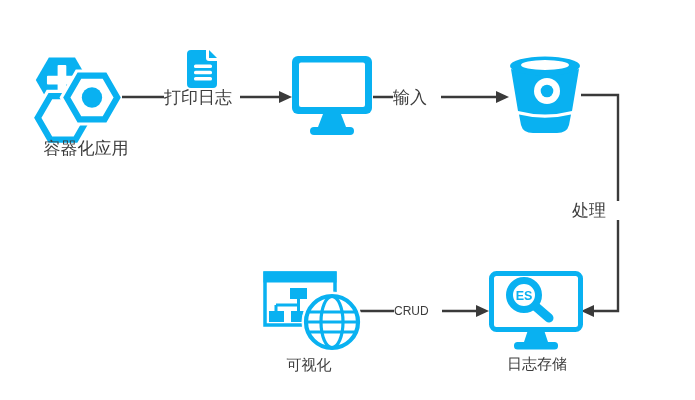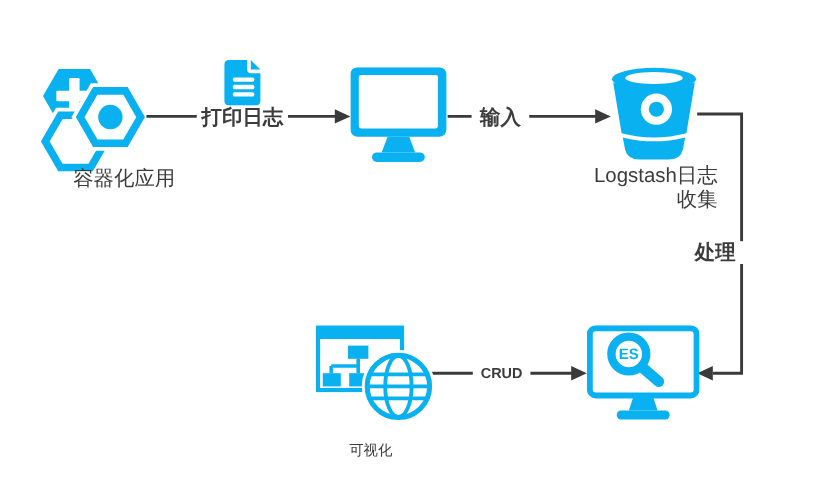--- a/index.html
+++ b/index.html
@@ -9,23 +9,23 @@
     --bg:#ffffff;
   }
   html,body{margin:0;padding:0;}
   body{background:var(--bg);font-family:"Liberation Sans","DejaVu Sans",sans-serif;}
   .canvas{position:relative;width:695px;height:400px;background:var(--bg);overflow:hidden;}
   .edges{position:absolute;left:0;top:0;z-index:1;}
   .edge{stroke:var(--line);stroke-width:2.4;fill:none;}
   .ah{fill:var(--line);stroke:none;}
   .icon{position:absolute;z-index:2;}
   .lbl{position:absolute;z-index:3;color:var(--text);text-align:center;}
-  .nlbl{font-size:17px;line-height:20px;text-align:right;}
-  .nlbl-sm{font-size:12px;line-height:18px;margin-top:10px;}
-  .elbl{position:absolute;z-index:4;color:var(--text);text-align:center;background:var(--bg);font-size:17px;font-weight:bold;}
+  .nlbl{font-size:17px;line-height:20px;}
+  .nlbl-sm{font-size:15px;line-height:18px;}
+  .elbl{position:absolute;z-index:4;color:var(--text);text-align:left;background:var(--bg);font-size:17px;}
   .ic-fill{fill:var(--accent);}
   .ic-white{fill:#ffffff;}
   .ic-stroke{stroke:var(--accent);fill:none;}
   .ic-stroke-wfill{stroke:var(--accent);fill:#ffffff;}
   .sep{stroke:#ffffff;fill:#ffffff;}
   .es-txt{fill:var(--accent);font-family:"Liberation Sans",sans-serif;font-weight:bold;font-size:12.5px;}
 </style>
 </head>
 <body>
 
@@ -76,21 +76,20 @@
   <div class="elbl" style="left:393px;top:88px;width:48px;height:19px;line-height:19px">输入</div>
 
   <svg class="icon" style="left:508px;top:56px" width="74" height="80" viewBox="0 0 74 80">
     <path class="ic-fill" d="M3,13 Q37,23 71,13 L64,55 Q37,62 10,55 Z"></path>
     <ellipse class="ic-fill" cx="37" cy="10" rx="35" ry="9.5"></ellipse>
     <ellipse class="ic-white" cx="37" cy="9" rx="24" ry="5"></ellipse>
     <circle class="ic-white" cx="39" cy="35" r="13"></circle>
     <circle class="ic-fill" cx="39" cy="35" r="6.3"></circle>
     <path class="ic-fill" d="M11,58.5 Q37,65 63,58.5 L61,69 Q59,77 49,77 H25 Q15,77 13,69 Z"></path>
   </svg>
-  <div class="lbl nlbl" style="left:482px;top:137px;width:116px">Logstash日志收集</div>
 
   <div class="elbl" style="left:572px;top:201px;width:48px;height:19px;line-height:19px">处理</div>
 
   <svg class="icon" style="left:263px;top:271px" width="100" height="90" viewBox="0 0 100 90">
     <rect class="ic-stroke-wfill" x="2" y="2" width="70" height="52" stroke-width="3.5"></rect>
     <rect class="ic-fill" x="0.5" y="0.5" width="73" height="11"></rect>
     <rect class="ic-fill" x="27" y="17" width="17" height="11"></rect>
     <path class="ic-stroke" d="M35.5,28 V34 M13,34 H35.5 M13,34 V40 M35.5,34 V40" stroke-width="3"></path>
     <rect class="ic-fill" x="6" y="40" width="15" height="11"></rect>
     <rect class="ic-fill" x="28" y="40" width="15" height="11"></rect>
@@ -106,14 +105,15 @@
   <div class="elbl" style="left:394px;top:302px;width:48px;height:19px;line-height:19px;font-size:12px">CRUD</div>
 
   <svg class="icon" style="left:489px;top:271px" width="94" height="82" viewBox="0 0 94 82">
     <rect class="ic-stroke-wfill" x="2.5" y="2.5" width="89" height="56" rx="5" stroke-width="5"></rect>
     <line class="ic-stroke" x1="45.5" y1="34.5" x2="60" y2="47" stroke-width="9" stroke-linecap="round"></line>
     <circle class="ic-stroke-wfill" cx="35" cy="24" r="14.5" stroke-width="7"></circle>
     <text class="es-txt" x="35" y="28.5" text-anchor="middle">ES</text>
     <polygon class="ic-fill" points="39,59 55,59 59,71 35,71"></polygon>
     <rect class="ic-fill" x="25" y="71" width="44" height="7.5" rx="3.5"></rect>
   </svg>
+  <div class="lbl nlbl-sm" style="left:477px;top:355px;width:120px">日志存储</div>
 
 </div>
 
 </body></html>

